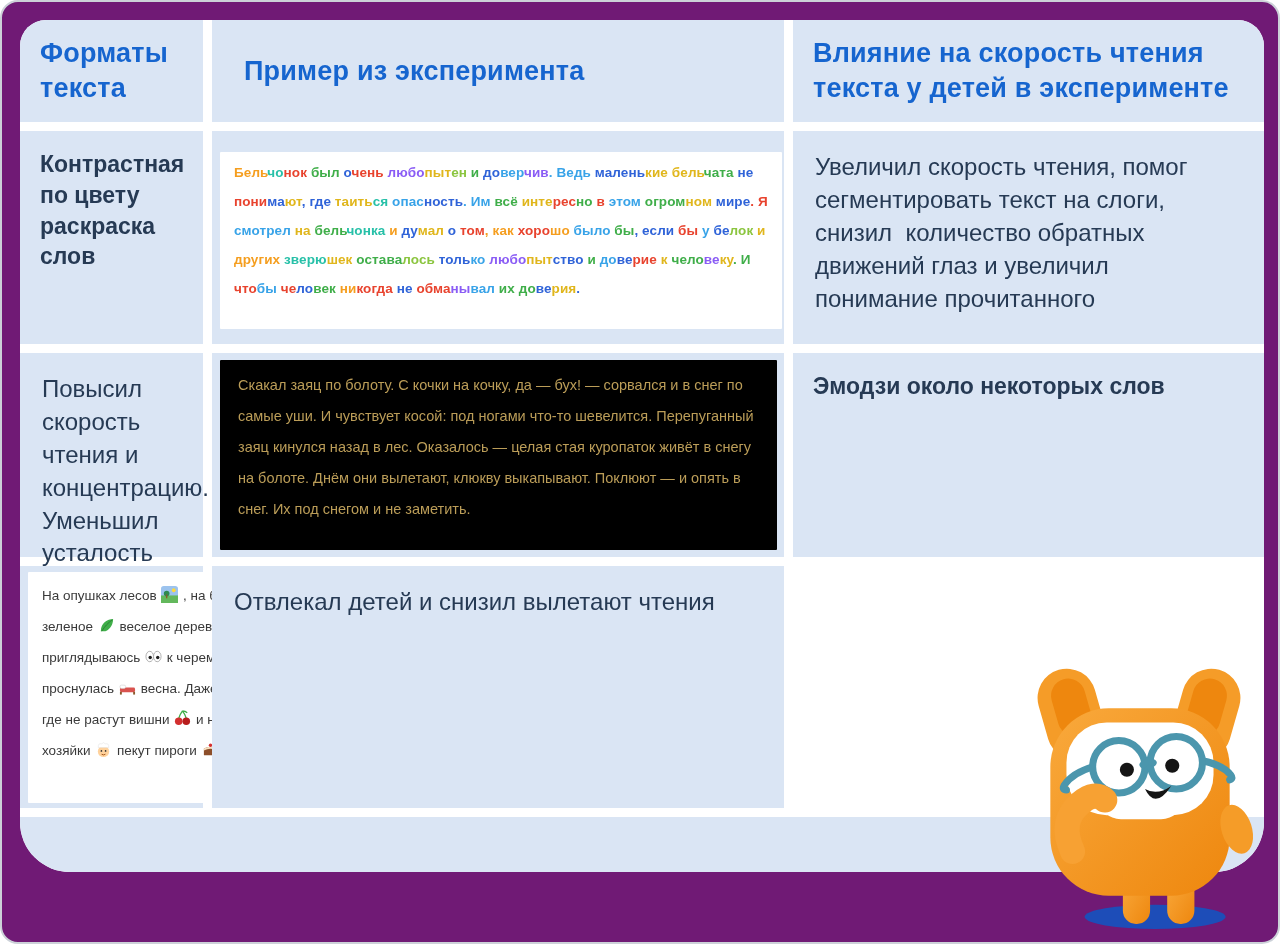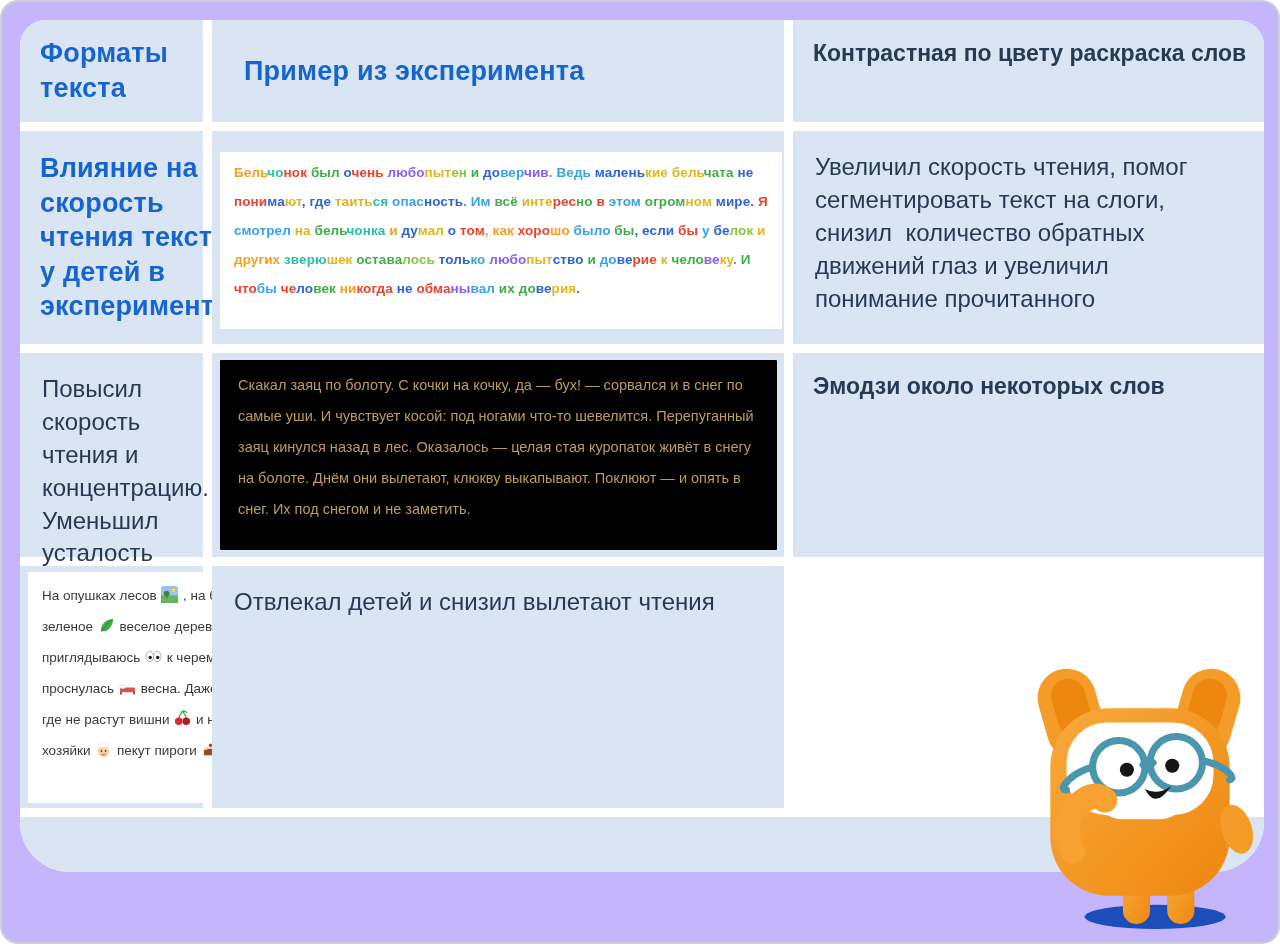--- a/index.html
+++ b/index.html
@@ -1,17 +1,17 @@
 <!DOCTYPE html>
 <html><head>
 <meta charset="utf-8">
 <style>
   html,body{margin:0;padding:0;background:#fff;}
   body{width:1280px;height:944px;position:relative;font-family:"Liberation Sans",sans-serif;overflow:hidden;}
-  .screen{position:absolute;inset:0;background:#c4b5fd;border:2px solid #ccd1d8;border-radius:18px;box-sizing:border-box;overflow:hidden;}
+  .screen{position:absolute;inset:0;background:#701a75;border:2px solid #ccd1d8;border-radius:18px;box-sizing:border-box;overflow:hidden;}
   .card{position:absolute;left:18px;top:18px;width:1244px;height:852px;background:#ffffff;
         border-radius:26px 26px 50px 50px;overflow:hidden;display:grid;
         grid-template-columns:183px 572px 1fr;
         grid-template-rows:102px 213px 204px 242px 1fr;gap:9px;}
   .cell{background:#dae5f4;position:relative;box-sizing:border-box;}
   .strip{grid-column:1/-1;}
   .head{display:flex;align-items:center;color:#1665cf;font-weight:bold;font-size:27px;line-height:1.28;letter-spacing:.2px;}
   .head-1{padding-left:20px;padding-right:12px;}
   .head-2{padding-left:32px;}
   .head-3{padding-left:20px;padding-right:8px;}
@@ -33,25 +33,25 @@
 
 <div class="screen">
   <div class="card">
 
     <div class="cell head head-1">
       <span>Форматы текста</span>
     </div>
     <div class="cell head head-2">
       <span>Пример из эксперимента</span>
     </div>
-    <div class="cell fmt">Контрастная по цвету раскраска слов</div>
-
     <div class="cell head head-3">
       <span>Влияние на скорость чтения текста у детей в эксперименте</span>
     </div>
+
+    <div class="cell fmt">Контрастная по цвету раскраска слов</div>
     <div class="cell ex-wrap">
       <div class="box box-rainbow" id="rainbow-box"><span style="color: rgb(245, 158, 31);">Бель</span><span style="color: rgb(39, 192, 168);">чо</span><span style="color: rgb(232, 67, 46);">нок</span><span style="color: rgb(63, 174, 73);"> был</span><span style="color: rgb(47, 99, 216);"> о</span><span style="color: rgb(232, 67, 46);">чень</span><span style="color: rgb(138, 92, 245);"> любо</span><span style="color: rgb(224, 182, 28);">пыт</span><span style="color: rgb(139, 197, 63);">ен</span><span style="color: rgb(63, 174, 73);"> и</span><span style="color: rgb(47, 99, 216);"> до</span><span style="color: rgb(56, 163, 232);">вер</span><span style="color: rgb(138, 92, 245);">чив</span><span style="color: rgb(56, 163, 232);">. Ведь</span><span style="color: rgb(47, 99, 216);"> малень</span><span style="color: rgb(224, 182, 28);">кие</span><span style="color: rgb(224, 182, 28);"> бель</span><span style="color: rgb(63, 174, 73);">чата</span><span style="color: rgb(47, 99, 216);"> не</span><span style="color: rgb(232, 67, 46);"> пони</span><span style="color: rgb(47, 99, 216);">ма</span><span style="color: rgb(224, 182, 28);">ют</span><span style="color: rgb(47, 99, 216);">, где</span><span style="color: rgb(224, 182, 28);"> таить</span><span style="color: rgb(39, 192, 168);">ся</span><span style="color: rgb(56, 163, 232);"> опас</span><span style="color: rgb(47, 99, 216);">ность</span><span style="color: rgb(56, 163, 232);">. Им</span><span style="color: rgb(63, 174, 73);"> всё</span><span style="color: rgb(224, 182, 28);"> инте</span><span style="color: rgb(232, 67, 46);">рес</span><span style="color: rgb(63, 174, 73);">но</span><span style="color: rgb(232, 67, 46);"> в</span><span style="color: rgb(56, 163, 232);"> этом</span><span style="color: rgb(63, 174, 73);"> огром</span><span style="color: rgb(224, 182, 28);">ном</span><span style="color: rgb(47, 99, 216);"> мире</span><span style="color: rgb(232, 67, 46);">. Я</span><span style="color: rgb(56, 163, 232);"> смотрел</span><span style="color: rgb(224, 182, 28);"> на</span><span style="color: rgb(63, 174, 73);"> бель</span><span style="color: rgb(39, 192, 168);">чонка</span><span style="color: rgb(245, 158, 31);"> и</span><span style="color: rgb(47, 99, 216);"> ду</span><span style="color: rgb(224, 182, 28);">мал</span><span style="color: rgb(47, 99, 216);"> о</span><span style="color: rgb(232, 67, 46);"> том</span><span style="color: rgb(245, 158, 31);">, как</span><span style="color: rgb(232, 67, 46);"> хоро</span><span style="color: rgb(245, 158, 31);">шо</span><span style="color: rgb(56, 163, 232);"> было</span><span style="color: rgb(63, 174, 73);"> бы</span><span style="color: rgb(47, 99, 216);">, если</span><span style="color: rgb(232, 67, 46);"> бы</span><span style="color: rgb(56, 163, 232);"> у</span><span style="color: rgb(47, 99, 216);"> бе</span><span style="color: rgb(139, 197, 63);">лок</span><span style="color: rgb(224, 182, 28);"> и</span><span style="color: rgb(245, 158, 31);"> других</span><span style="color: rgb(39, 192, 168);"> зверю</span><span style="color: rgb(224, 182, 28);">шек</span><span style="color: rgb(63, 174, 73);"> остава</span><span style="color: rgb(139, 197, 63);">лось</span><span style="color: rgb(47, 99, 216);"> толь</span><span style="color: rgb(56, 163, 232);">ко</span><span style="color: rgb(138, 92, 245);"> любо</span><span style="color: rgb(224, 182, 28);">пыт</span><span style="color: rgb(47, 99, 216);">ство</span><span style="color: rgb(63, 174, 73);"> и</span><span style="color: rgb(56, 163, 232);"> до</span><span style="color: rgb(47, 99, 216);">ве</span><span style="color: rgb(232, 67, 46);">рие</span><span style="color: rgb(224, 182, 28);"> к</span><span style="color: rgb(63, 174, 73);"> чело</span><span style="color: rgb(138, 92, 245);">ве</span><span style="color: rgb(224, 182, 28);">ку</span><span style="color: rgb(63, 174, 73);">. И</span><span style="color: rgb(232, 67, 46);"> что</span><span style="color: rgb(56, 163, 232);">бы</span><span style="color: rgb(232, 67, 46);"> че</span><span style="color: rgb(47, 99, 216);">ло</span><span style="color: rgb(63, 174, 73);">век</span><span style="color: rgb(245, 158, 31);"> ни</span><span style="color: rgb(232, 67, 46);">ко</span><span style="color: rgb(232, 67, 46);">гда</span><span style="color: rgb(47, 99, 216);"> не</span><span style="color: rgb(232, 67, 46);"> обма</span><span style="color: rgb(138, 92, 245);">ны</span><span style="color: rgb(56, 163, 232);">вал</span><span style="color: rgb(63, 174, 73);"> их</span><span style="color: rgb(63, 174, 73);"> до</span><span style="color: rgb(47, 99, 216);">ве</span><span style="color: rgb(224, 182, 28);">рия</span><span style="color: rgb(47, 99, 216);">.</span></div>
     </div>
     <div class="cell effect">Увеличил скорость чтения, помог сегментировать текст на слоги, снизил  количество обратных движений глаз и увеличил понимание прочитанного</div>
 
     <div class="cell effect">Повысил  скорость чтения и концентрацию. Уменьшил усталость глаз</div>
     <div class="cell ex-wrap">
       <div class="box box-dark">Скакал заяц по болоту. С кочки на кочку, да — бух! — сорвался и в снег по самые уши. И чувствует косой: под ногами что-то шевелится. Перепуганный заяц кинулся назад в лес. Оказалось — целая стая куропаток живёт в снегу на болоте. Днём они вылетают, клюкву выкапывают. Поклюют — и опять в снег. Их под снегом и не заметить.</div>
     </div>
 

